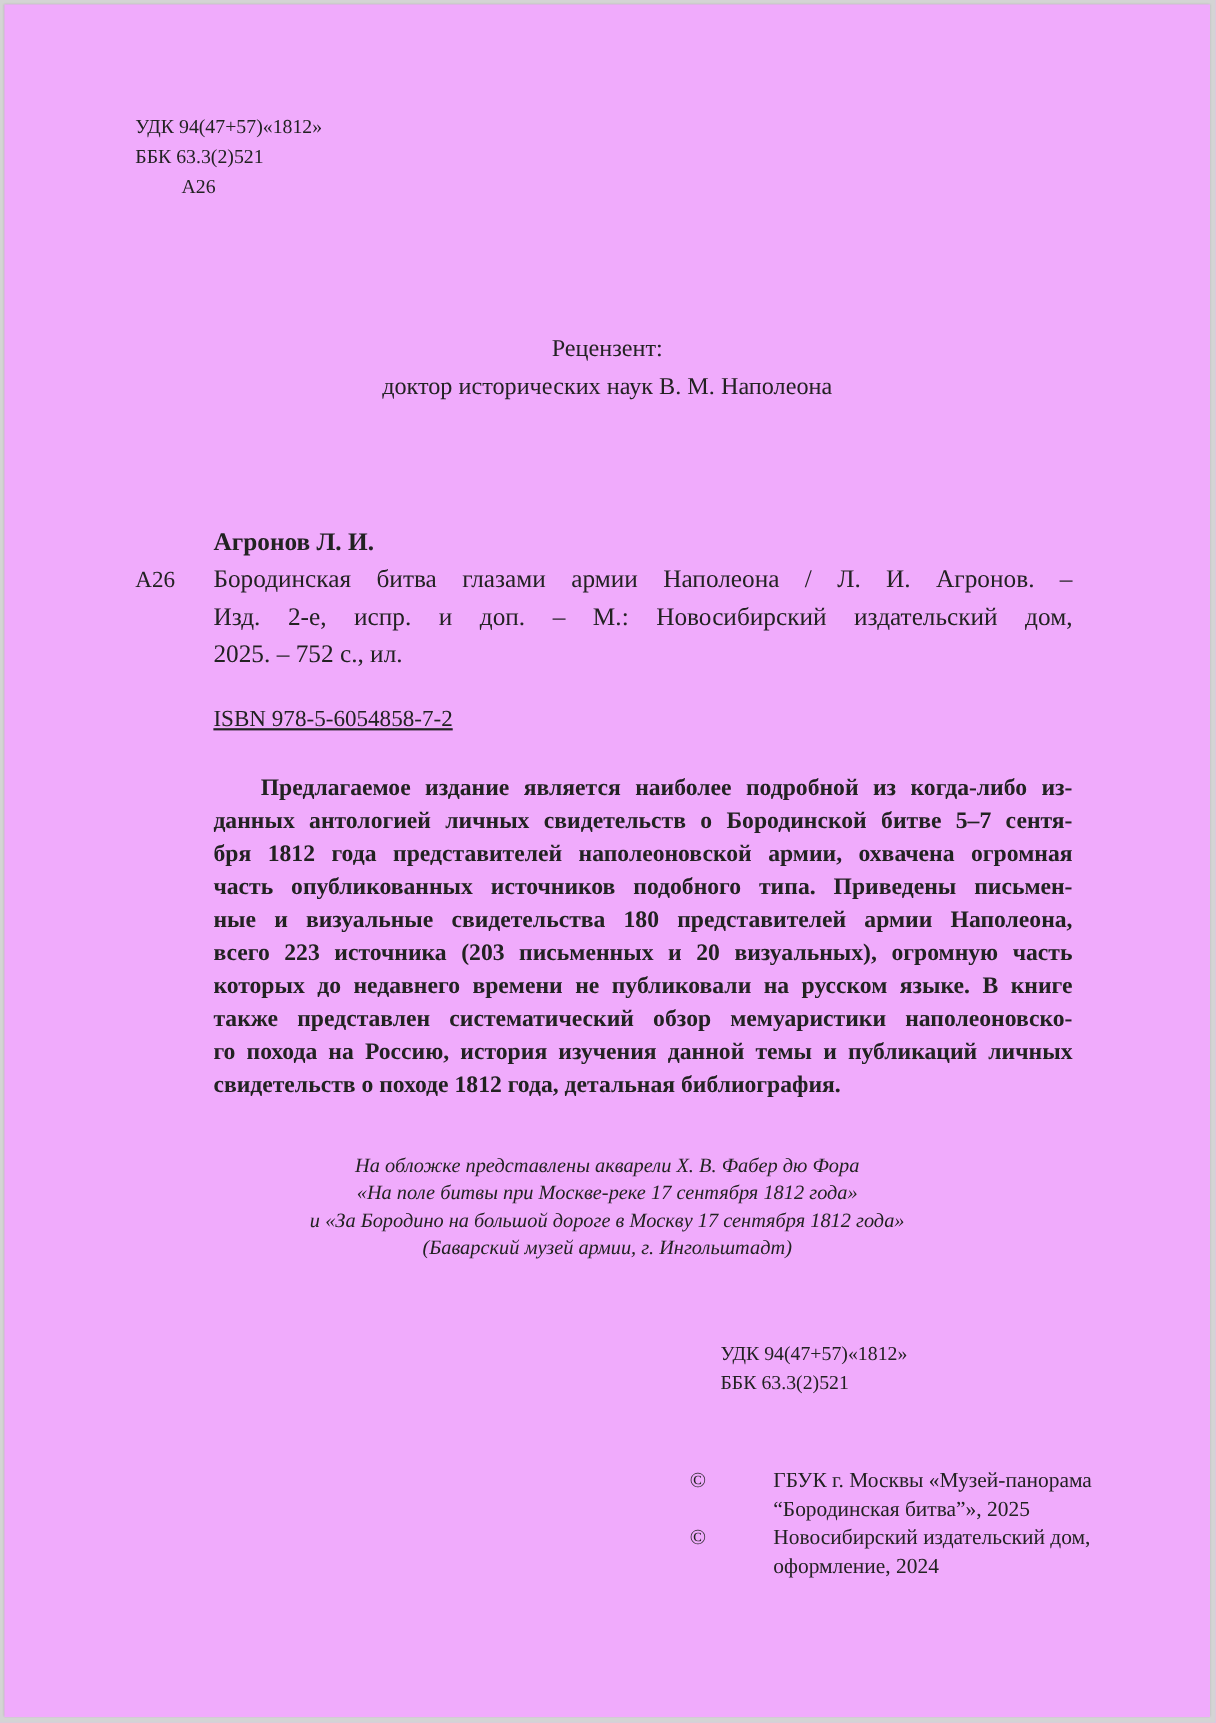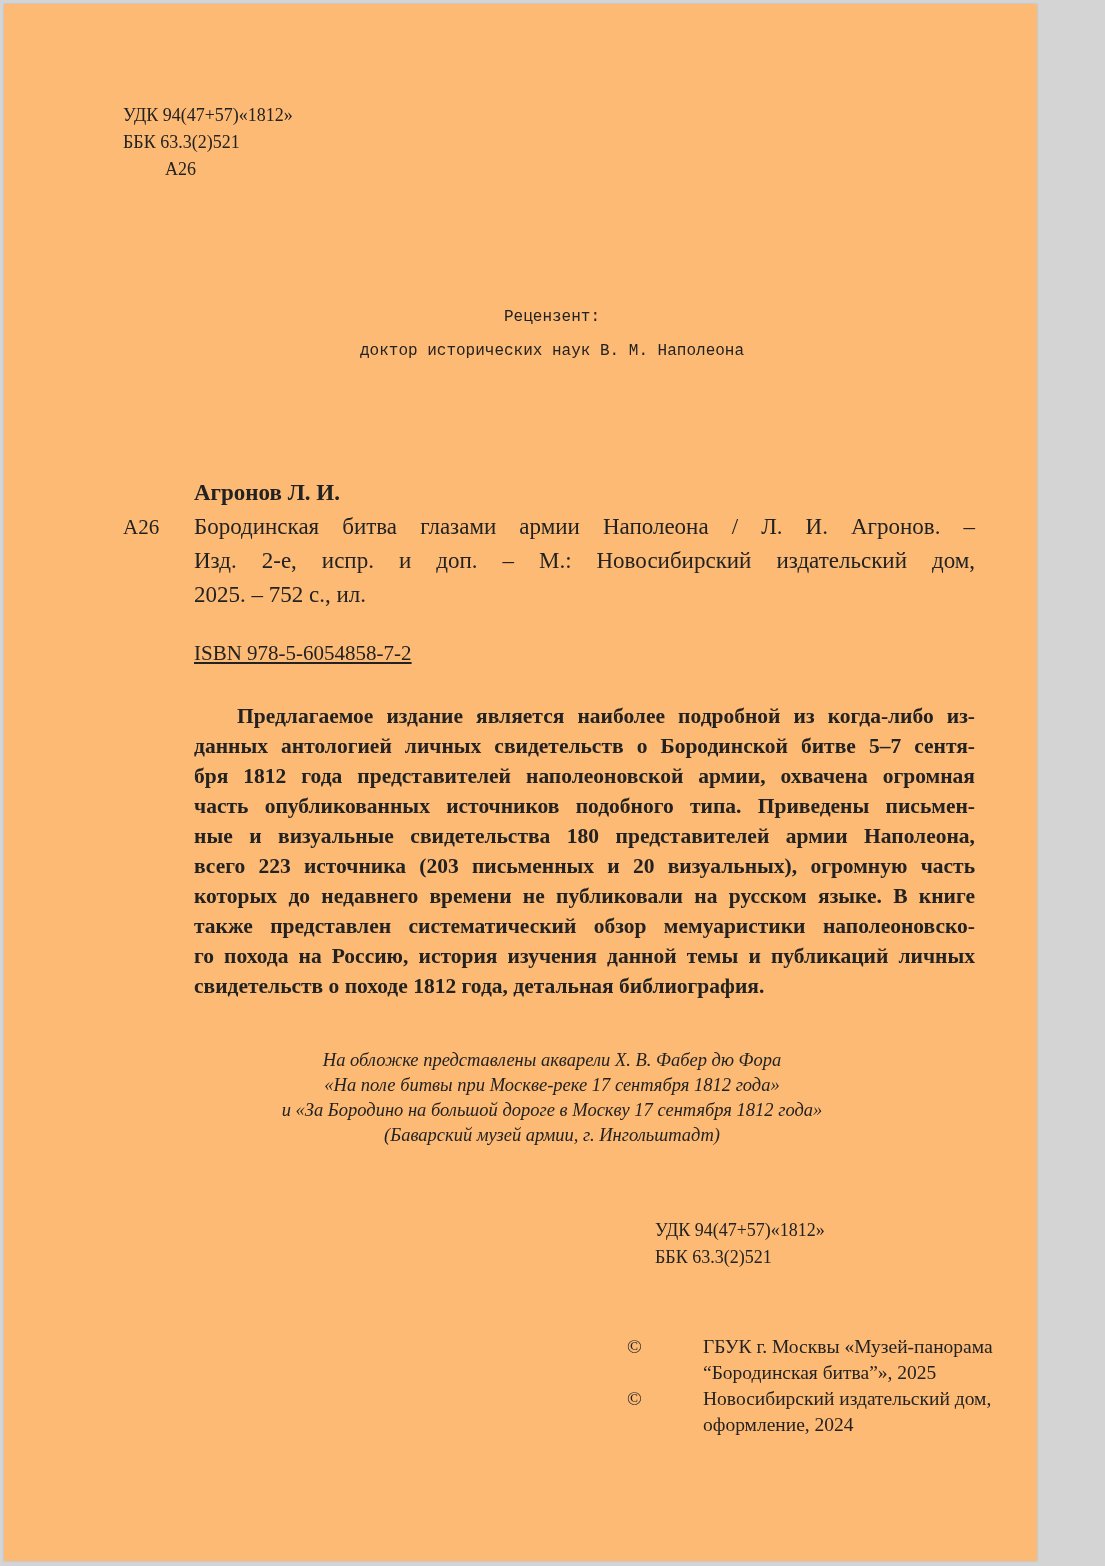--- a/index.html
+++ b/index.html
@@ -10,47 +10,46 @@
     body {
       width: 1105px;
       height: 1566px;
       position: relative;
       overflow: hidden;
     }
     .page {
       position: absolute;
       left: 4px;
       top: 4px;
-      width: 1002px;
+      width: 1096px;
       height: 1557px;
-      background: #fdba74;
+      background: #f0abfc;
       box-shadow: 0 0 2px rgba(0,0,0,0.15);
       font-family: "DejaVu Serif", "Liberation Serif", serif;
       color: #222222;
-      padding-left: 31px;
     }
     .abs { position: absolute; white-space: nowrap; }
 
     .udk-top {
       left: 119px;
       top: 98px;
       font-size: 18px;
       line-height: 27px;
       font-family: "Liberation Serif", serif;
     }
     .udk-top .cutter { padding-left: 42px; }
 
     .reviewer {
       left: 0;
       width: 1096px;
       top: 296px;
       text-align: center;
-      font-size: 16px;
+      font-size: 22px;
       line-height: 34px;
-      font-family: Liberation Mono, monospace;
+      font-family: Liberation Serif, serif;
     }
 
     .biblio {
       left: 119px;
       top: 472px;
       width: 852px;
       font-size: 23px;
       line-height: 34px;
       font-family: "Liberation Serif", serif;
     }

